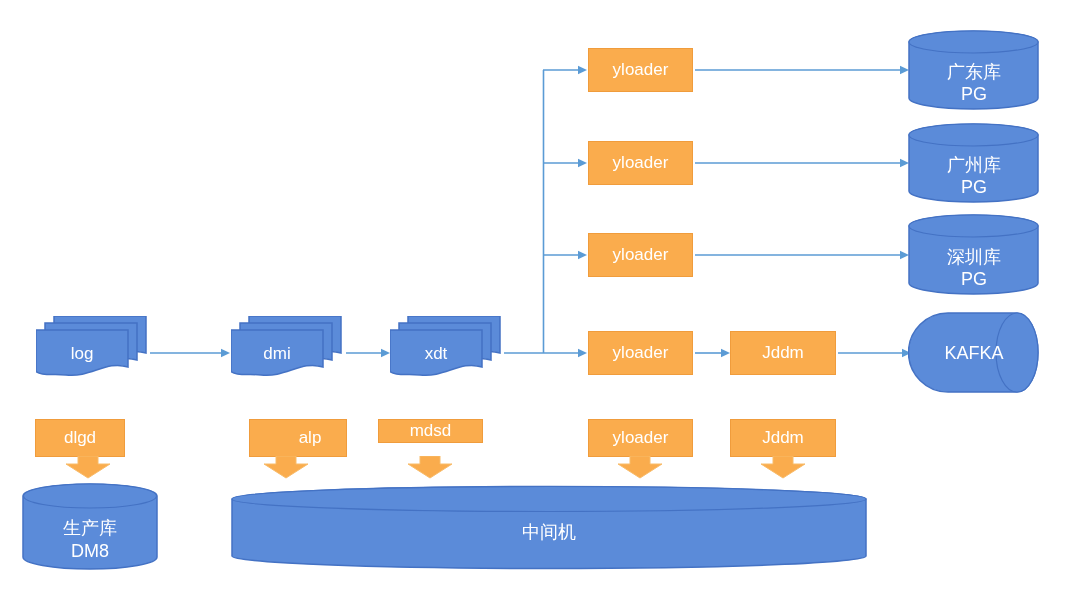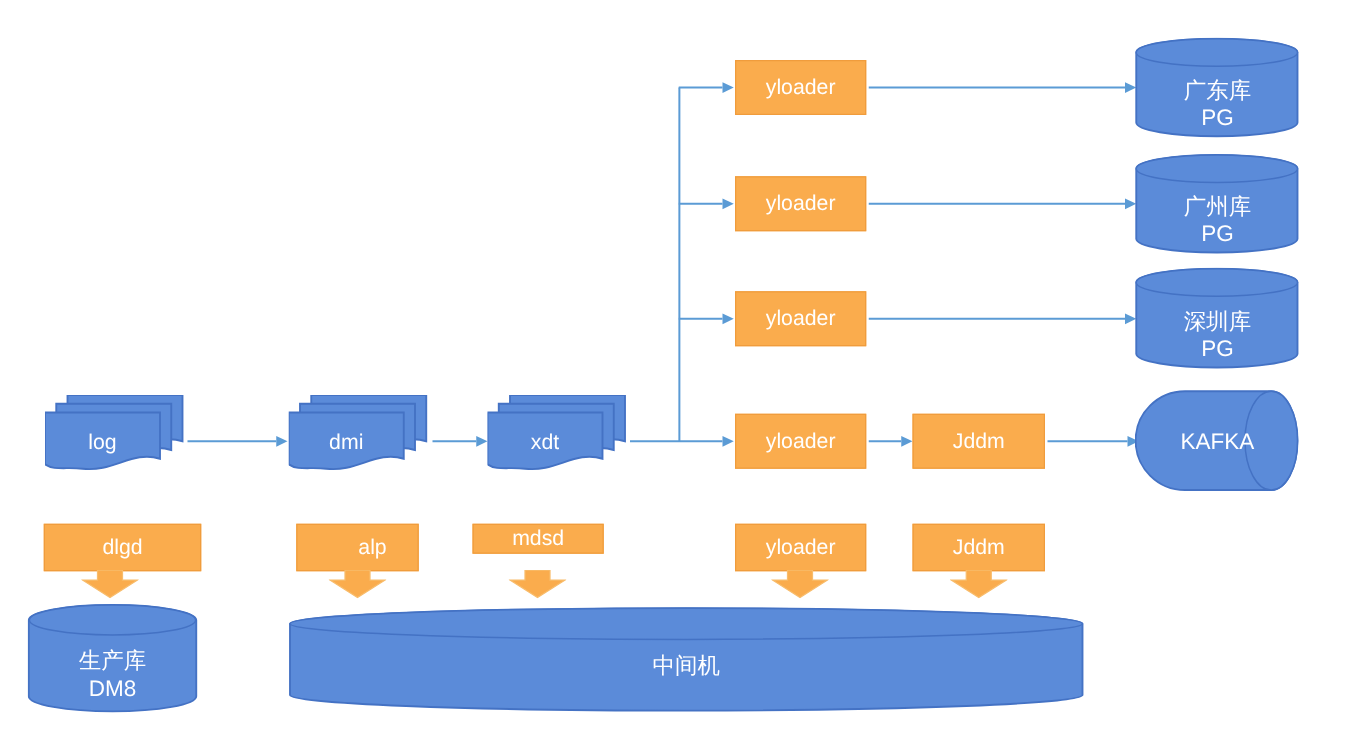--- a/index.html
+++ b/index.html
@@ -112,28 +112,28 @@
     <text class="cyl-text" x="66" y="49" text-anchor="middle">深圳库</text>
     <text class="cyl-text" x="66" y="71" text-anchor="middle">PG</text>
   </svg>
 
   <svg class="abs" style="left:908px;top:312px;" width="132" height="82" viewBox="0 0 132 82">
     <path d="M40,1 L109,1 A21,39.5 0 0 1 109,80 L40,80 A39.5,39.5 0 0 1 40,1 Z" fill="#5B8BD9" stroke="#4472C4" stroke-width="1.5"></path>
     <ellipse cx="109" cy="40.5" rx="21" ry="39.5" fill="#5B8BD9" stroke="#4472C4" stroke-width="1.2"></ellipse>
     <text class="cyl-text" x="66" y="47" text-anchor="middle" font-size="19">KAFKA</text>
   </svg>
 
-  <div class="tag-box" style="left:35px;top:419px;width:126px;height:38px;">
+  <div class="tag-box" style="left:35px;top:419px;width:90px;height:38px;">
     <span>dlgd</span>
   </div>
   <svg class="abs" style="left:65px;top:456px;" width="46" height="23" viewBox="0 0 46 23">
     <polygon points="13,0 33,0 33,8 45,8 23,22 1,8 13,8" fill="#FAAC4D" stroke="#F8BC6B" stroke-width="1"></polygon>
   </svg>
 
-  <div class="tag-box" style="left:237px;top:419px;width:98px;height:38px;padding-left:24px;">
+  <div class="tag-box" style="left:249px;top:419px;width:98px;height:38px;padding-left:24px;">
     <span>alp</span>
   </div>
   <svg class="abs" style="left:263px;top:456px;" width="46" height="23" viewBox="0 0 46 23">
     <polygon points="13,0 33,0 33,8 45,8 23,22 1,8 13,8" fill="#FAAC4D" stroke="#F8BC6B" stroke-width="1"></polygon>
   </svg>
 
   <div class="tag-box" style="left:378px;top:419px;width:105px;height:24px;">
     <span>mdsd</span>
   </div>
   <svg class="abs" style="left:407px;top:456px;" width="46" height="23" viewBox="0 0 46 23">

